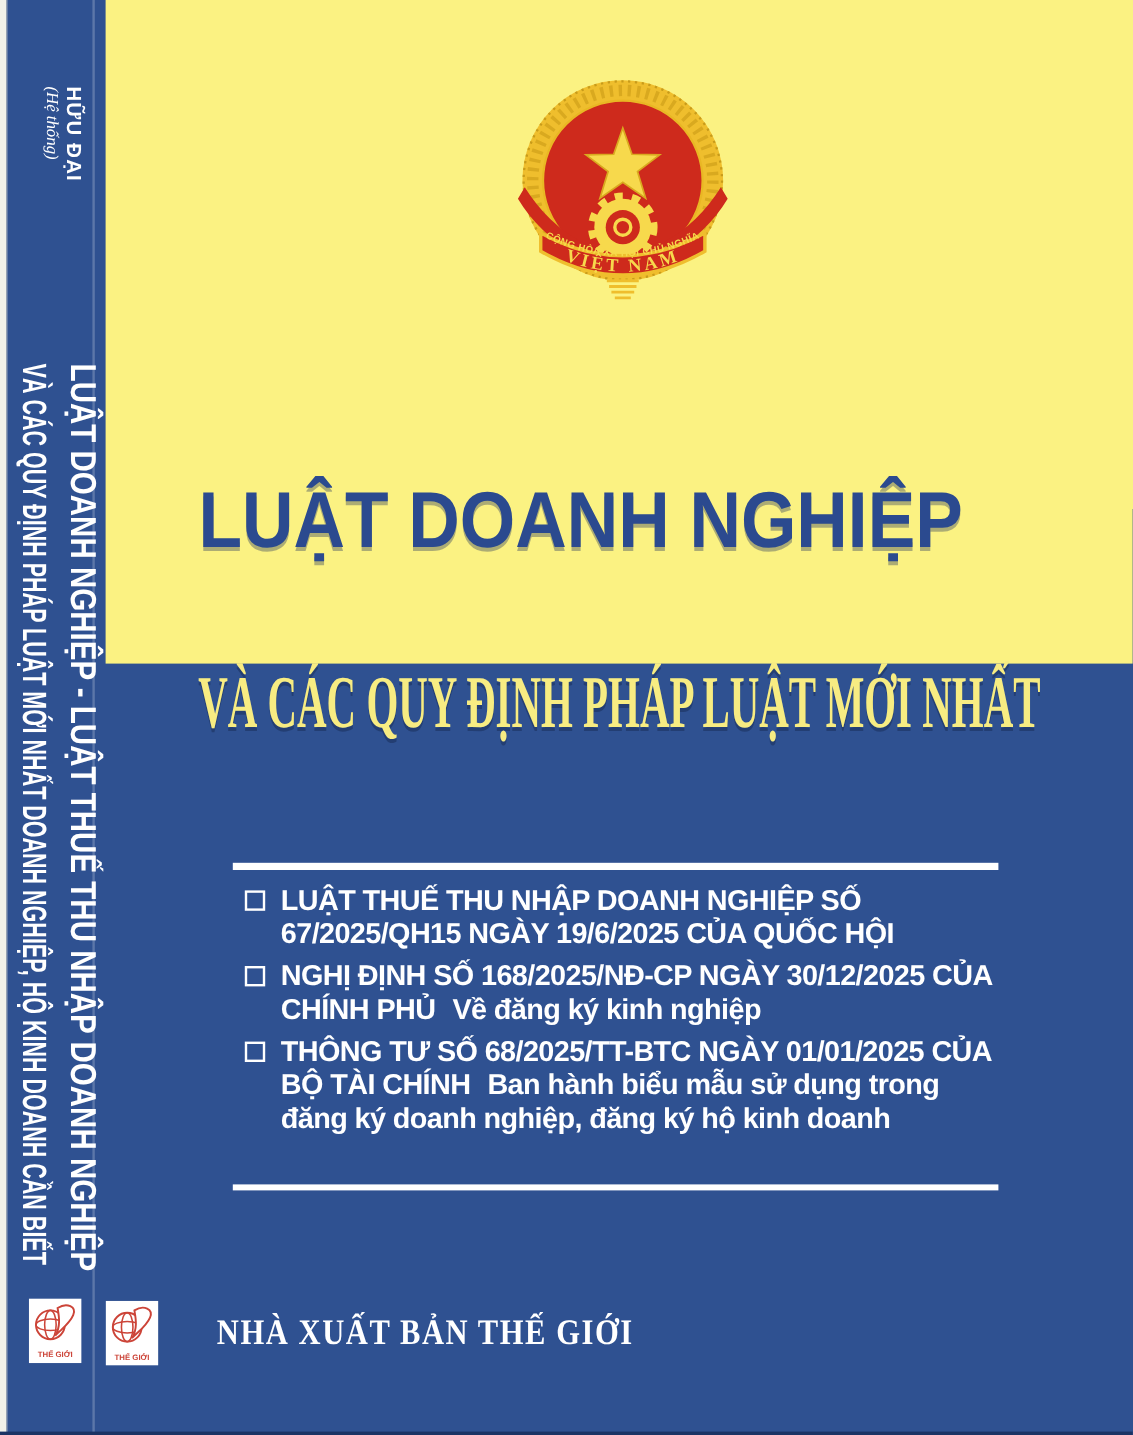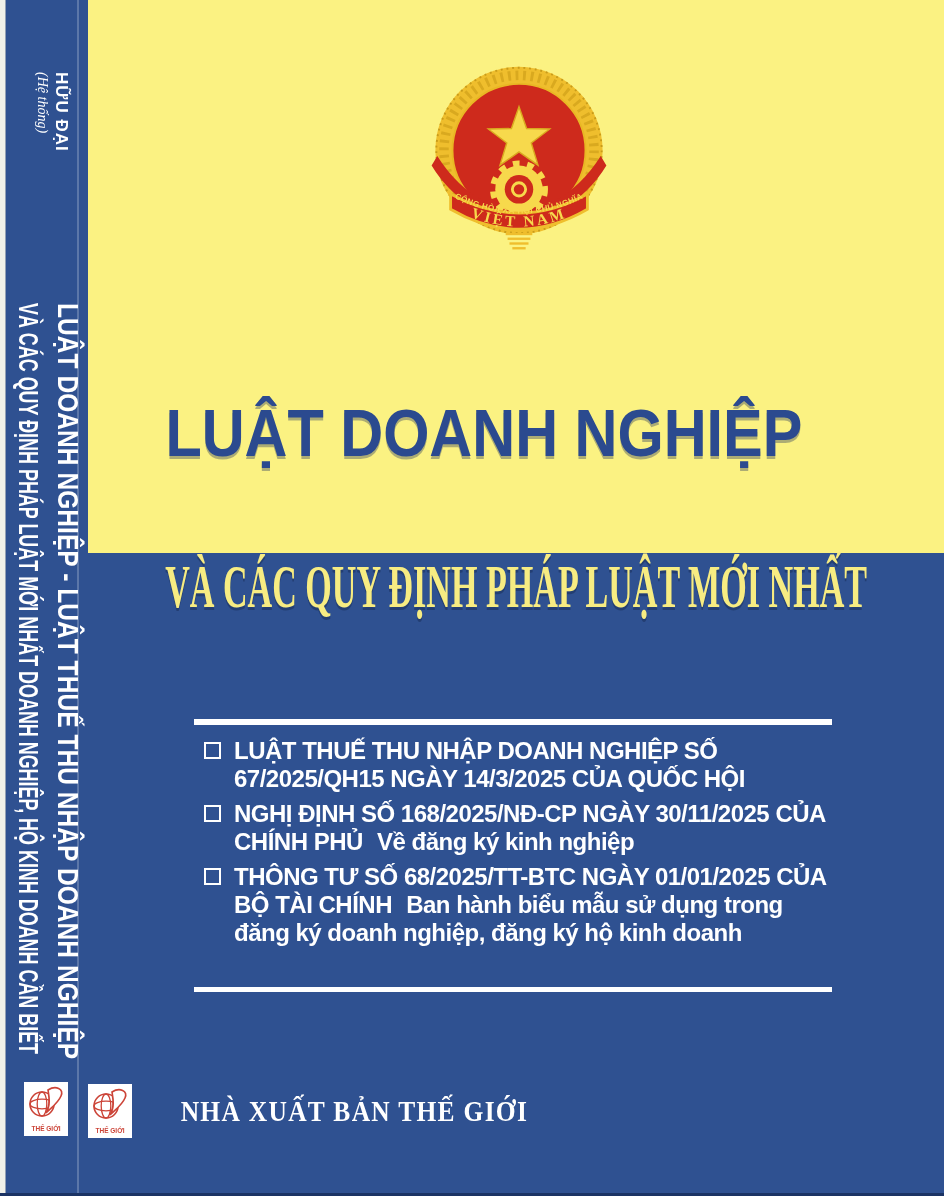--- a/index.html
+++ b/index.html
@@ -148,28 +148,28 @@
   </div>
 </div>
 
 <div class="rule-top"></div>
 <div class="rule-bottom"></div>
 
 <div class="bullets">
   <div class="bullet">
     <span class="bullet-box"></span>
     <div class="bullet-text">
-      <span class="head">LUẬT THUẾ THU NHẬP DOANH NGHIỆP SỐ 67/2025/QH15 NGÀY 14/3/2025 CỦA QUỐC HỘI</span>
+      <span class="head">LUẬT THUẾ THU NHẬP DOANH NGHIỆP SỐ 67/2025/QH15 NGÀY 19/6/2025 CỦA QUỐC HỘI</span>
       <span class="tail"></span>
     </div>
   </div>
   <div class="bullet">
     <span class="bullet-box"></span>
     <div class="bullet-text">
-      <span class="head">NGHỊ ĐỊNH SỐ 168/2025/NĐ-CP NGÀY 30/11/2025 CỦA CHÍNH PHỦ</span>
+      <span class="head">NGHỊ ĐỊNH SỐ 168/2025/NĐ-CP NGÀY 30/12/2025 CỦA CHÍNH PHỦ</span>
       <span class="tail">Về đăng ký kinh nghiệp</span>
     </div>
   </div>
   <div class="bullet">
     <span class="bullet-box"></span>
     <div class="bullet-text">
       <span class="head">THÔNG TƯ SỐ 68/2025/TT-BTC NGÀY 01/01/2025   CỦA BỘ TÀI CHÍNH</span>
       <span class="tail">Ban hành biểu mẫu sử dụng trong đăng ký doanh nghiệp, đăng ký hộ kinh doanh</span>
     </div>
   </div>

